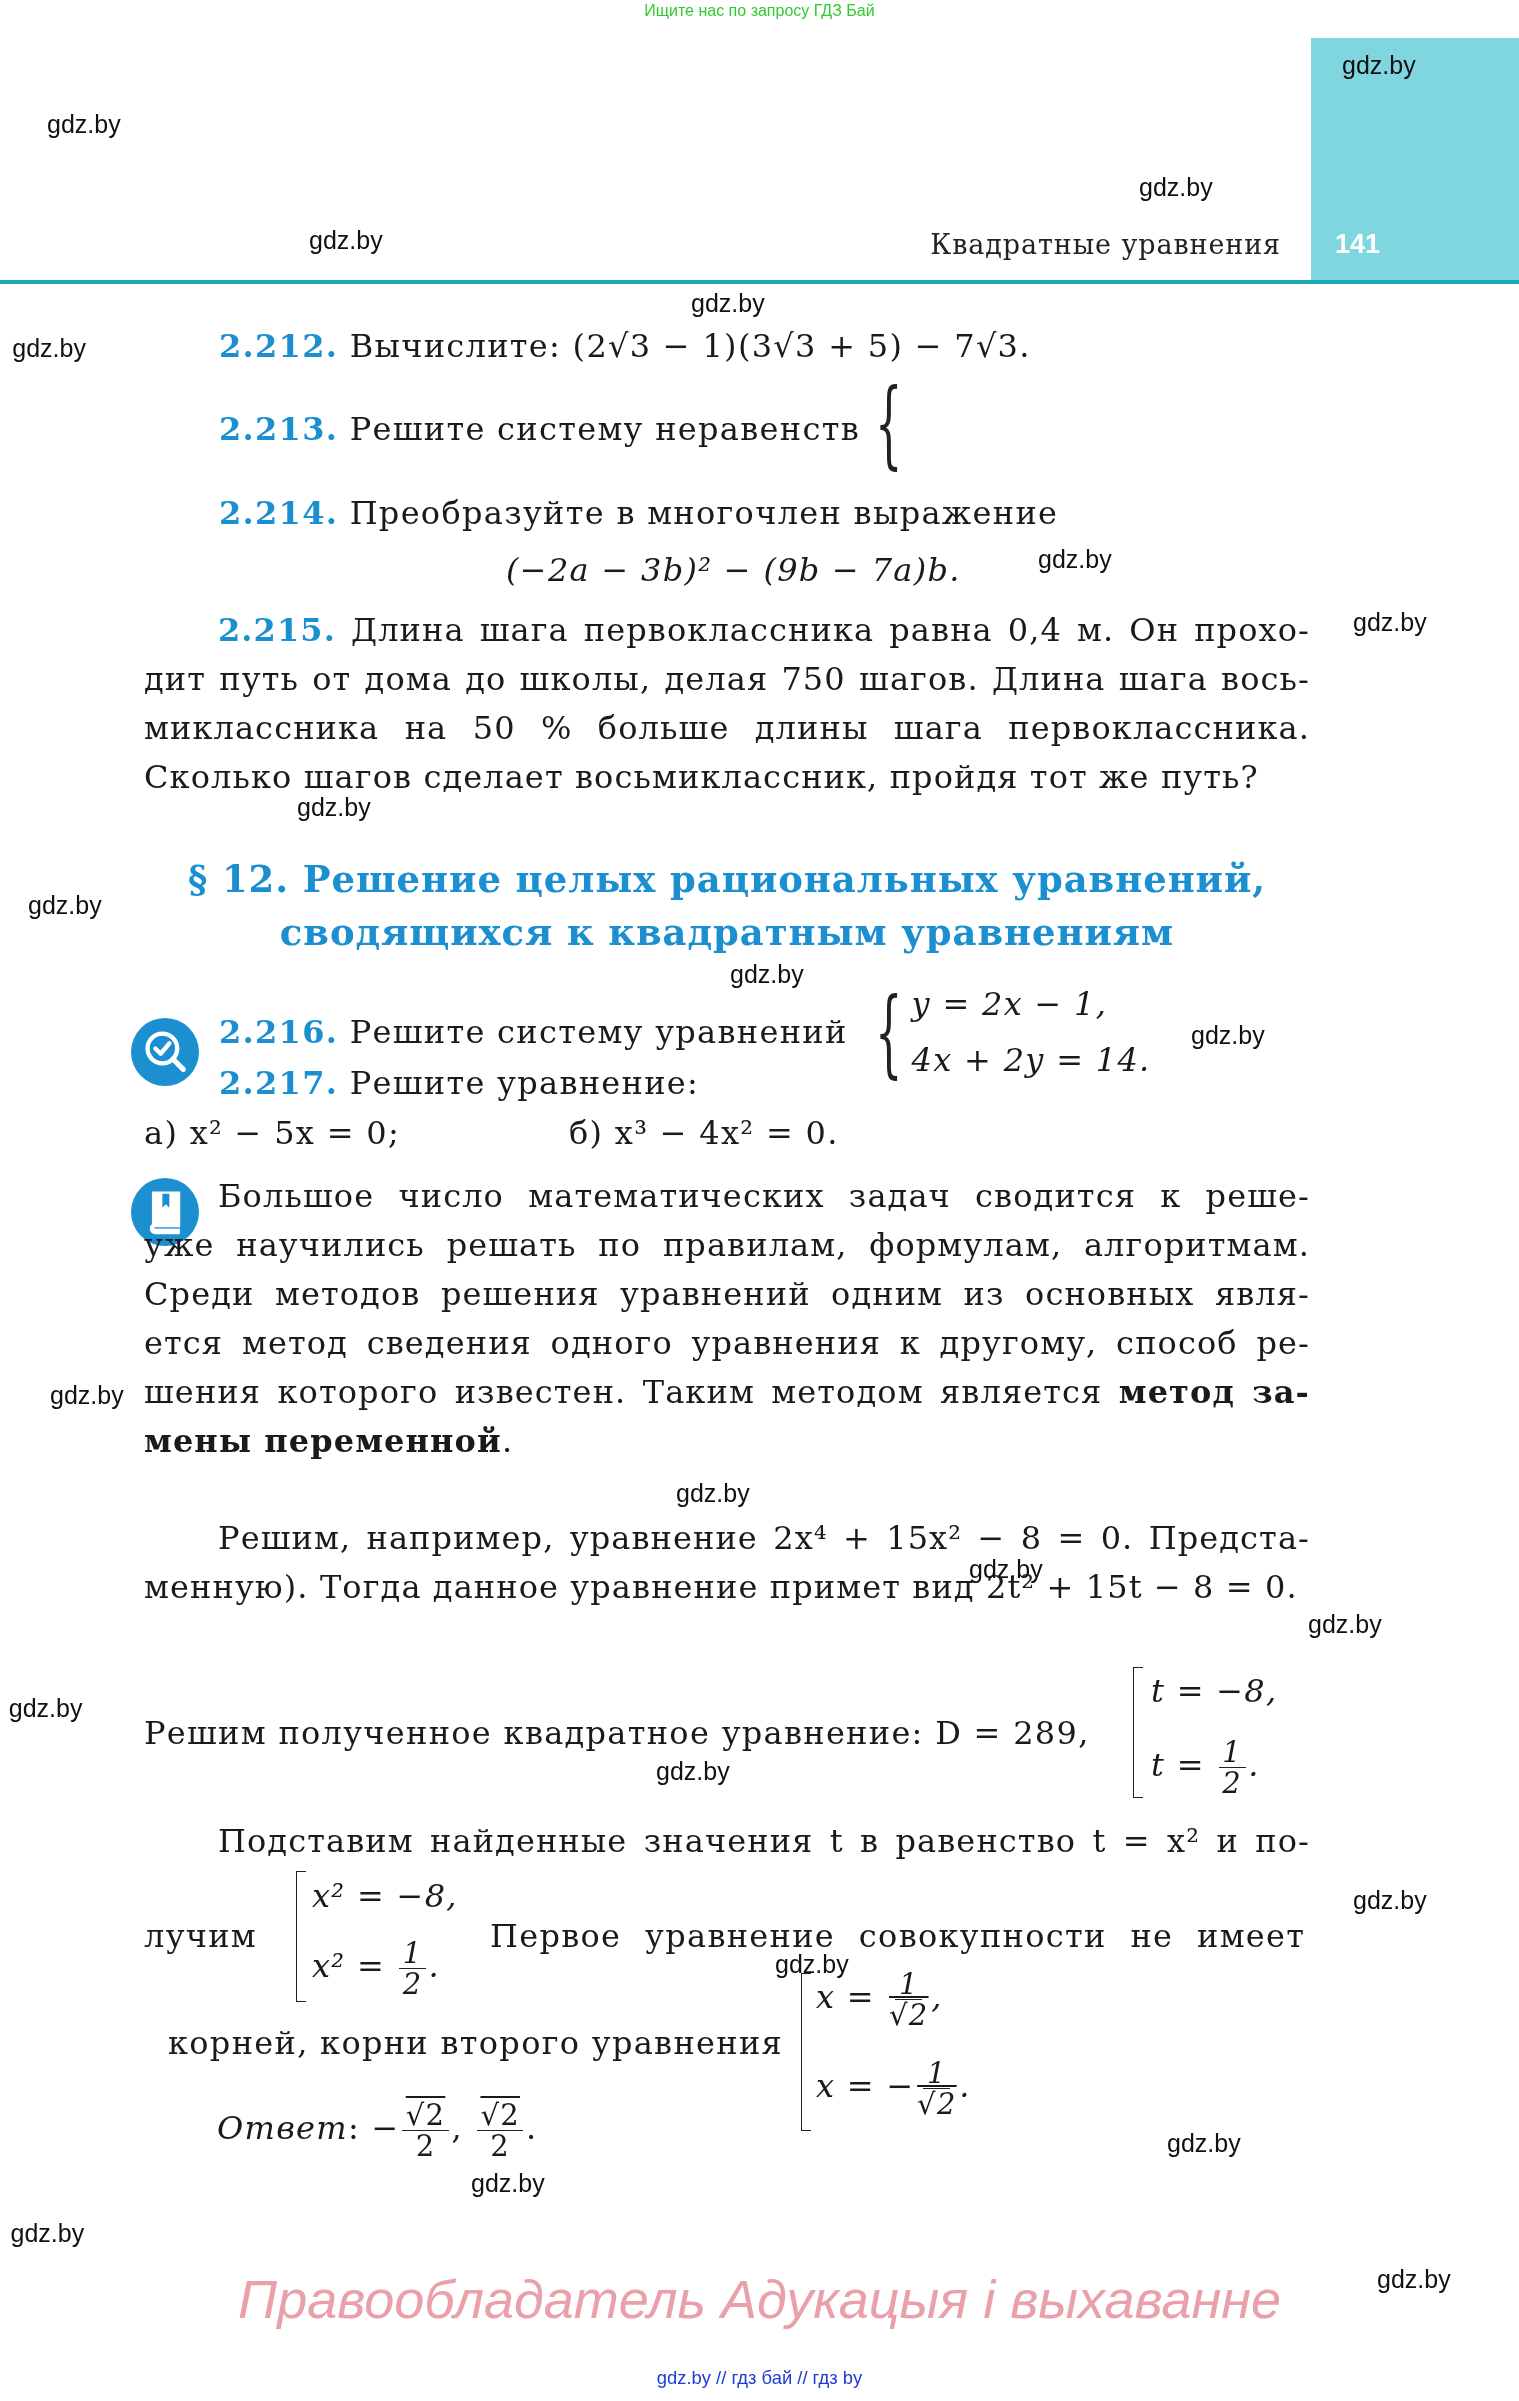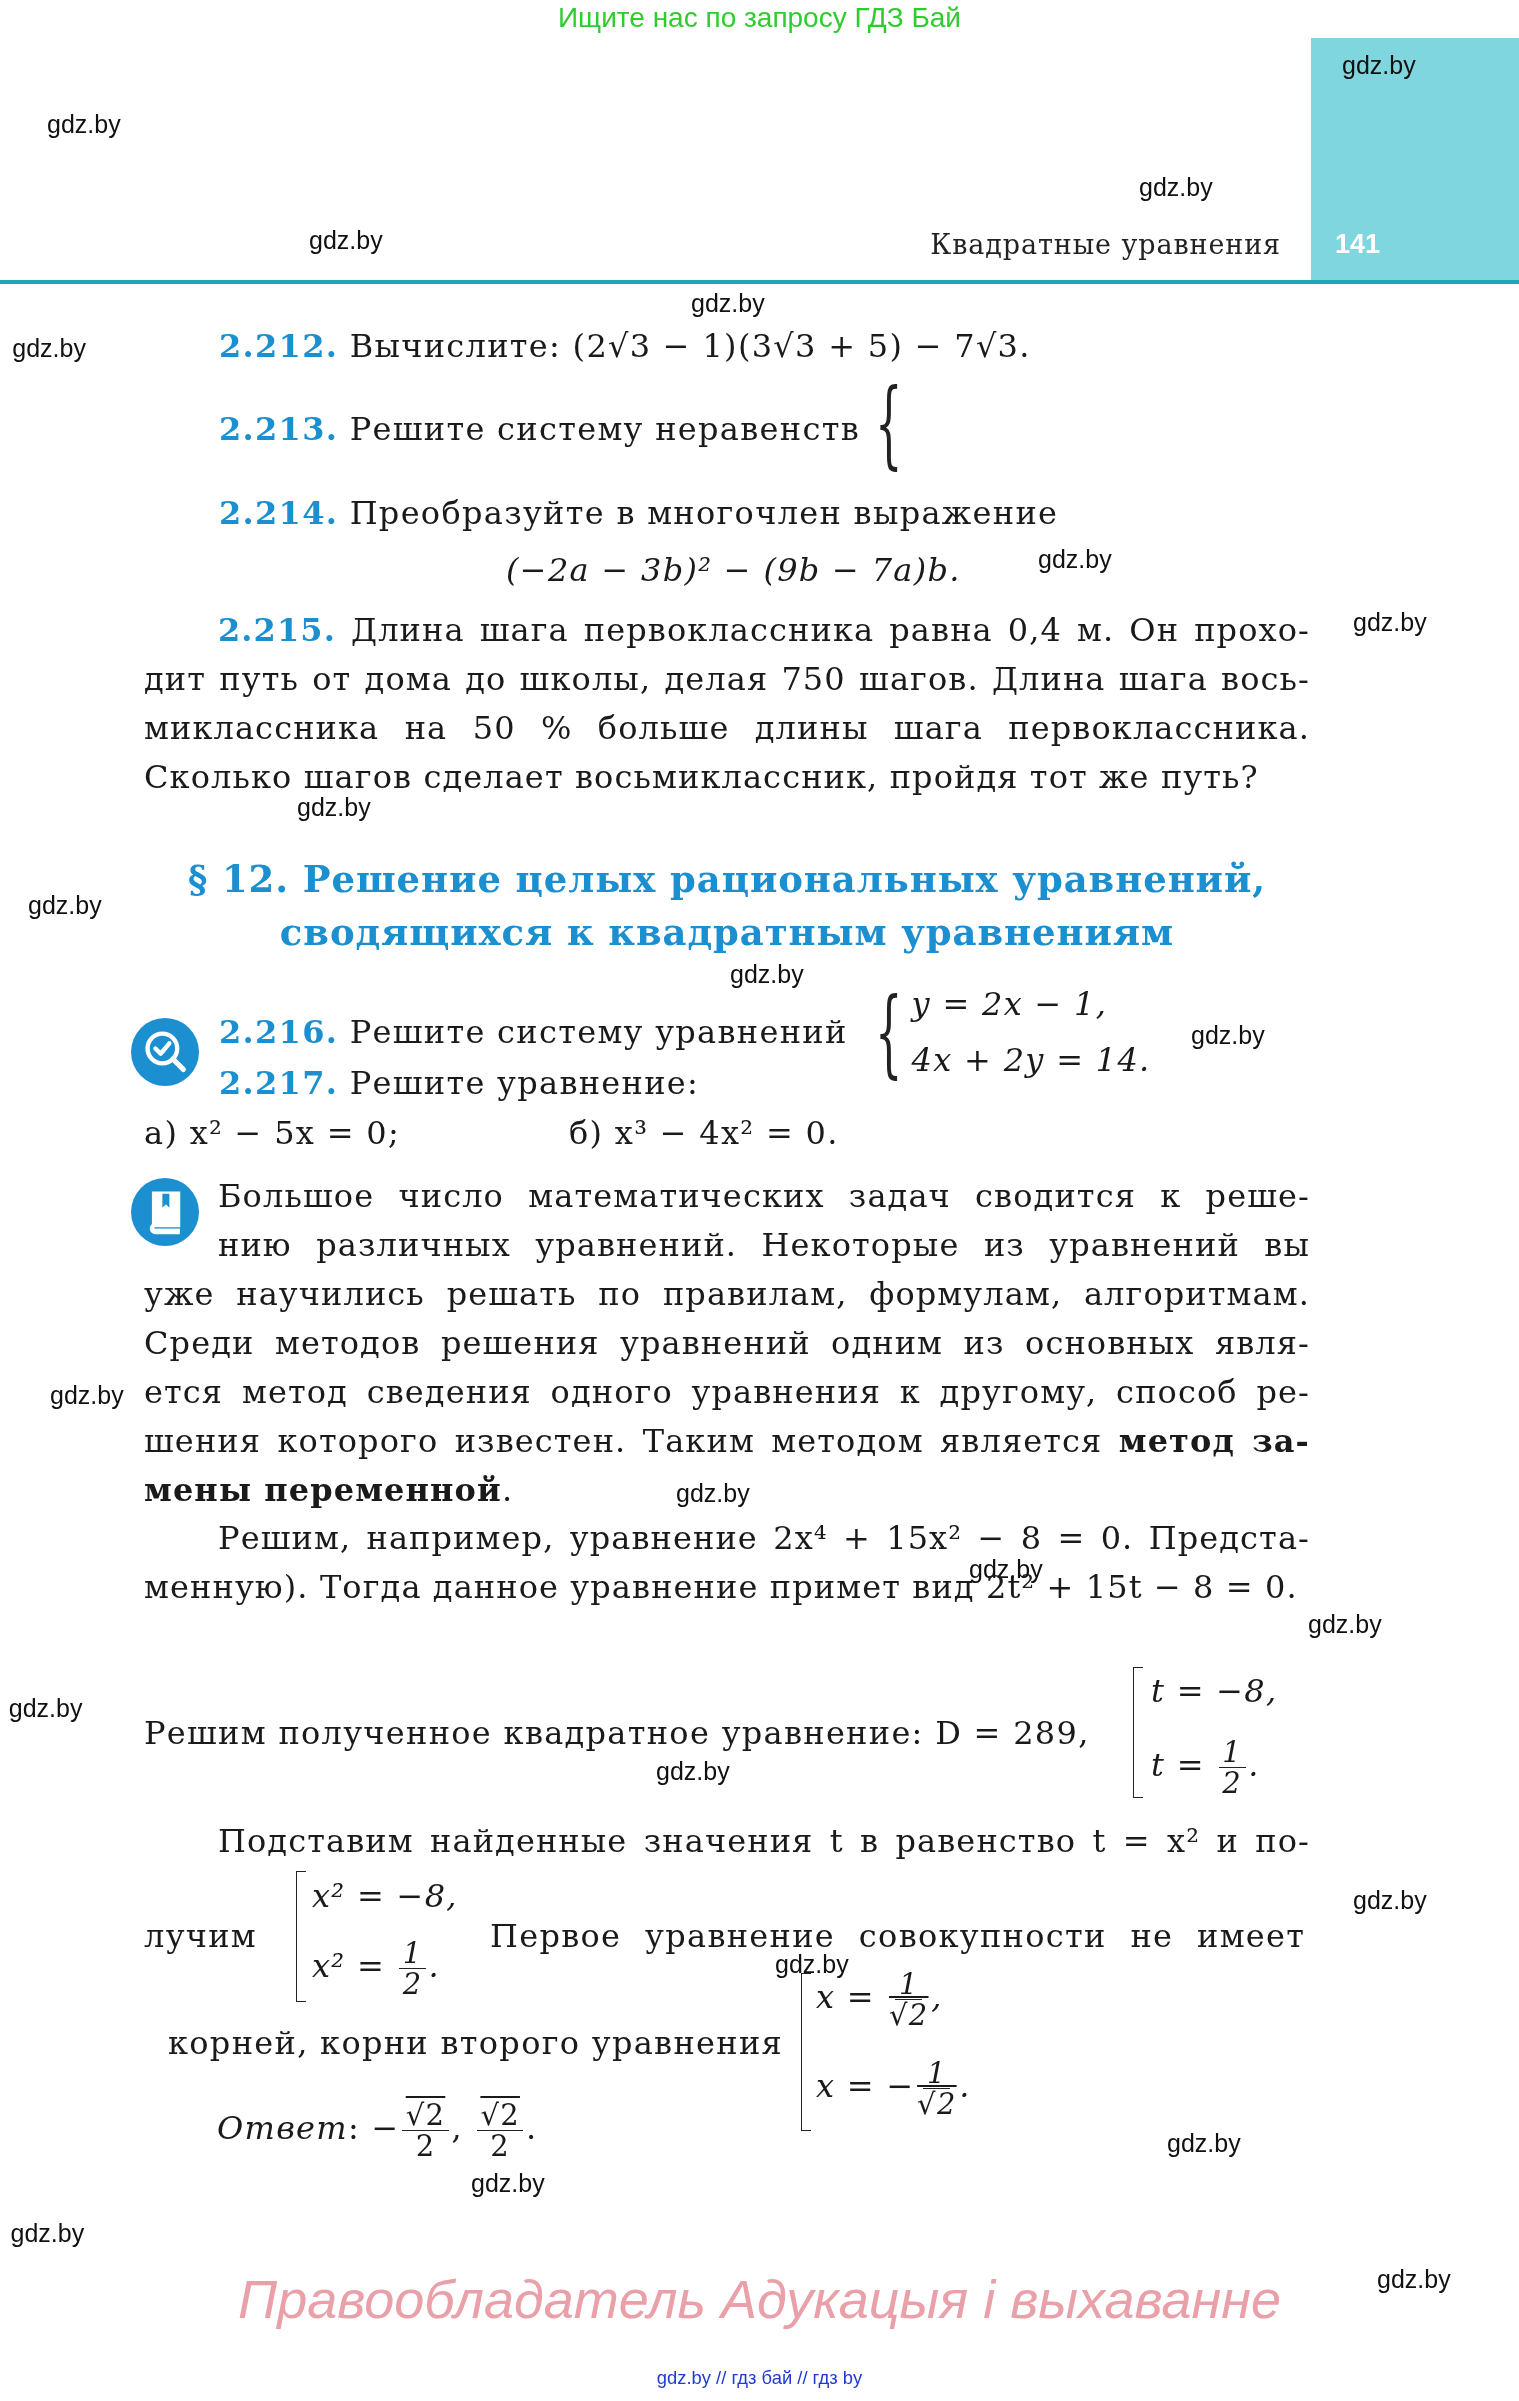--- a/index.html
+++ b/index.html
@@ -3,21 +3,21 @@
 <meta charset="utf-8">
 <style>
   html, body { margin:0; padding:0; }
   body {
     width:1519px; height:2401px; position:relative; overflow:hidden;
     background:#ffffff;
     font-family:"DejaVu Serif", "Liberation Serif", serif;
     color:#1a1a1a;
   }
   .wm { position:absolute; font-family:"Liberation Sans", sans-serif; font-size:25px; color:#111; white-space:nowrap; }
-  .top-banner { position:absolute; top:1.8px; left:0; width:1519px; text-align:center; font-family:"Liberation Sans", sans-serif; font-size:28px; color:#2ecc2e; }
+  .top-banner { position:absolute; top:1.8px; left:0; width:1519px; text-align:center; font-family:"Liberation Sans", sans-serif; font-size:16px; color:#2ecc2e; }
   .tab { position:absolute; left:1311px; top:38px; width:208px; height:245px; background:#7fd6df; }
   .page-num { position:absolute; left:1335px; top:229px; font-family:"Liberation Sans", sans-serif; font-weight:bold; font-size:27px; color:#ffffff; }
   .running-head { position:absolute; right:238px; top:229px; font-family:"DejaVu Serif", serif; font-size:27px; color:#222; letter-spacing:0.9px; }
   .rule { position:absolute; left:0; top:280px; width:1519px; height:4.4px; background:#1fa7b0; }
 
   .line { position:absolute; font-size:32px; line-height:1.2; white-space:nowrap; letter-spacing:1.3px; }
   .num { color:#1b8fcf; font-weight:bold; }
   .just { position:absolute; left:144px; width:1166px; font-size:32px; line-height:49px; text-align:justify; letter-spacing:1.1px; }
   .just .p { text-align-last:justify; margin:0; }
   .just .plast { text-align-last:left; margin:0; }
@@ -142,21 +142,20 @@
   <svg width="68" height="68" viewBox="0 0 78 78">
     <path d="M24 18 H54 V54 H28 A4 4 0 0 0 28 62 H56" fill="none" stroke="#fff" stroke-width="5"></path>
     <rect x="24" y="18" width="30" height="38" fill="#fff"></rect>
     <polygon points="36,18 44,18 44,34 40,30 36,34" fill="#1b8fcf"></polygon>
     <line x1="26" y1="60" x2="56" y2="60" stroke="#fff" stroke-width="4"></line>
   </svg>
 </div>
 
 <div class="just" style="top:1172px;">
   <p class="p" style="padding-left:74px;">Большое число математических задач сводится к реше-</p>
-  <p class="p" style="padding-left:74px;">нию различных уравнений. Некоторые из уравнений вы</p>
   <p class="p">уже научились решать по правилам, формулам, алгоритмам.</p>
   <p class="p">Среди методов решения уравнений одним из основных явля-</p>
   <p class="p">ется метод сведения одного уравнения к другому, способ ре-</p>
   <p class="p"><span>шения которого известен. Таким методом является</span> <b>метод за-</b></p>
   <p class="plast"><b>мены переменной</b><span>.</span></p>
 </div>
 
 <div class="just" style="top:1514px;">
   <p class="p indent">Решим, например, уравнение 2x⁴ + 15x² − 8 = 0. Предста-</p>
   <p class="plast">менную). Тогда данное уравнение примет вид 2t² + 15t − 8 = 0.</p>

